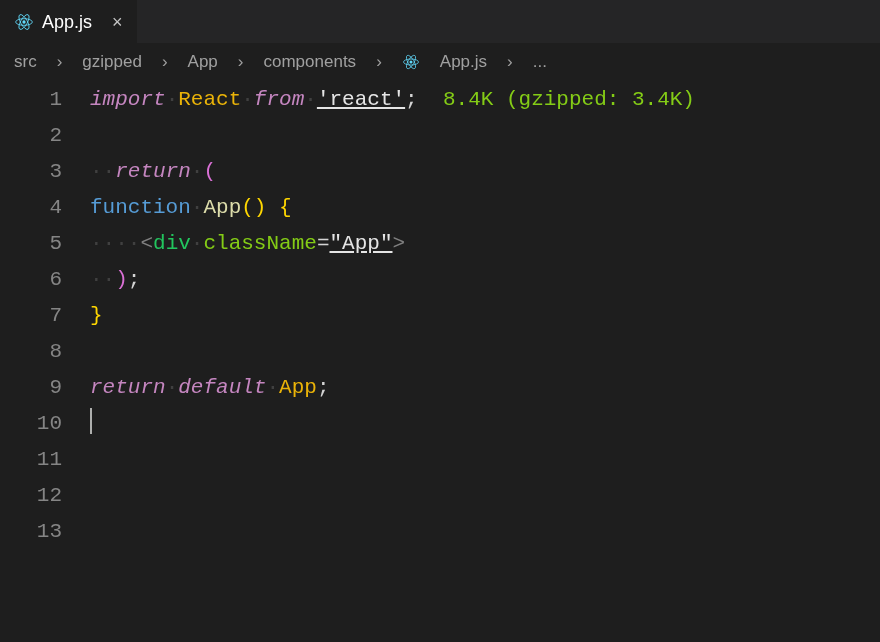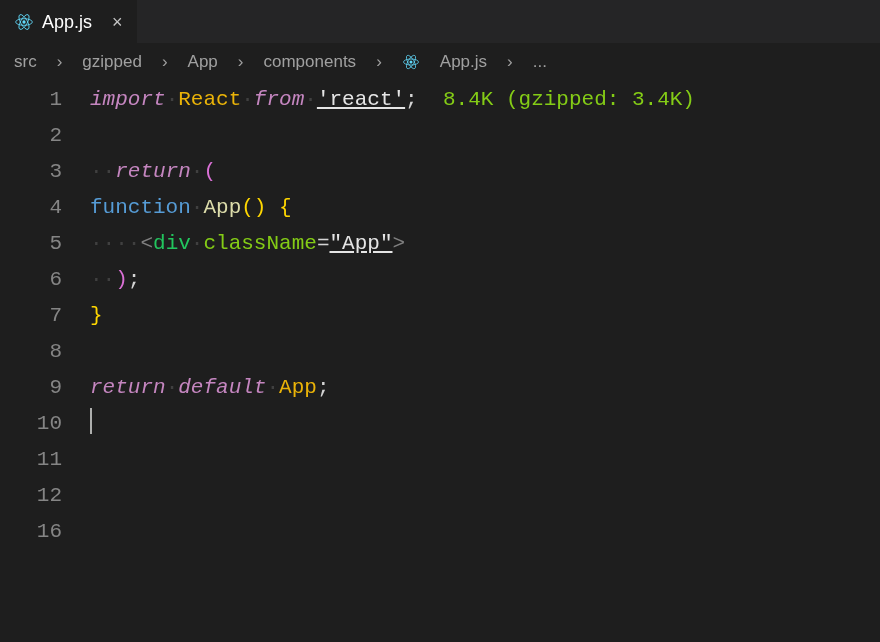--- a/index.html
+++ b/index.html
@@ -201,21 +201,21 @@
     <div class="line-number">3</div>
     <div class="line-number">4</div>
     <div class="line-number">5</div>
     <div class="line-number">6</div>
     <div class="line-number">7</div>
     <div class="line-number">8</div>
     <div class="line-number">9</div>
     <div class="line-number">10</div>
     <div class="line-number">11</div>
     <div class="line-number">12</div>
-    <div class="line-number">16</div>
+    <div class="line-number">13</div>
   </div>
   <div class="code">
     <div class="code-line"><span class="kw-purple">import</span><span class="ws">·</span><span class="var">React</span><span class="ws">·</span><span class="kw-purple">from</span><span class="ws">·</span><span class="str">'react'</span><span class="punct">;</span><span class="size-hint">  8.4K (gzipped: 3.4K)</span></div>
     <div class="code-line"></div>
     <div class="code-line"><span class="ws">··</span><span class="kw-purple">return</span><span class="ws">·</span><span class="paren2">(</span></div>
     <div class="code-line"><span class="kw-blue">function</span><span class="ws">·</span><span class="fn">App</span><span class="paren1">()</span><span> </span><span class="paren1">{</span></div>
     <div class="code-line"><span class="ws">····</span><span class="bracket">&lt;</span><span class="tag">div</span><span class="ws">·</span><span class="attr">className</span><span class="punct">=</span><span class="str">"App"</span><span class="bracket">&gt;</span></div>
     <div class="code-line"><span class="ws">··</span><span class="paren2">)</span><span class="punct">;</span></div>
     <div class="code-line"><span class="paren1">}</span></div>
     <div class="code-line"></div>

